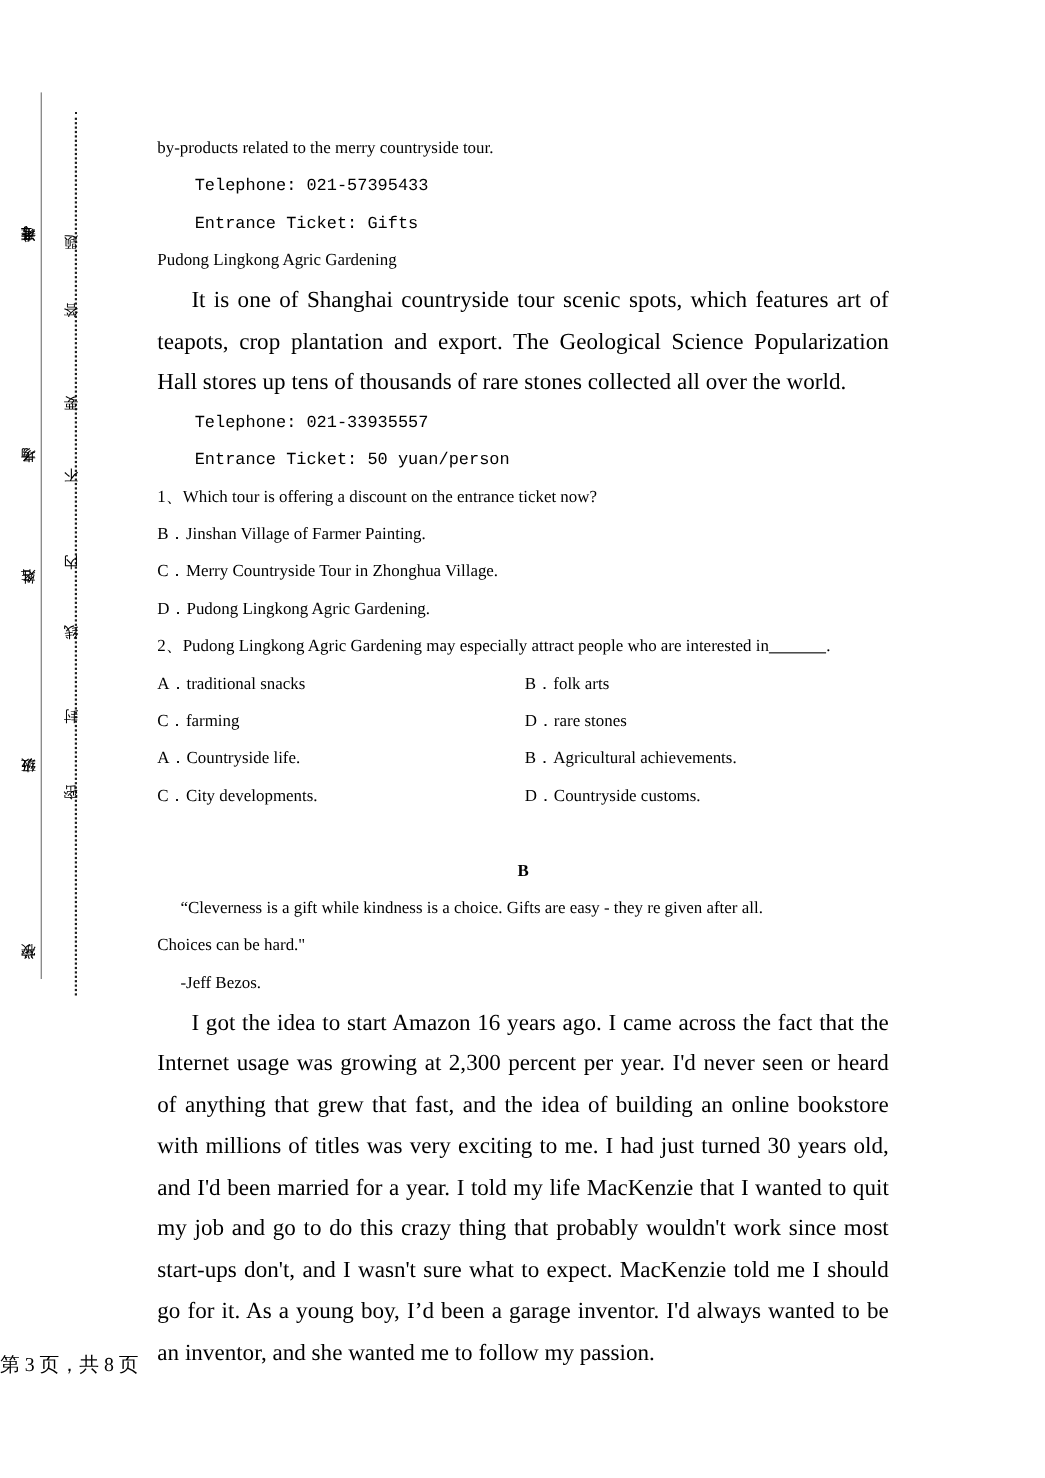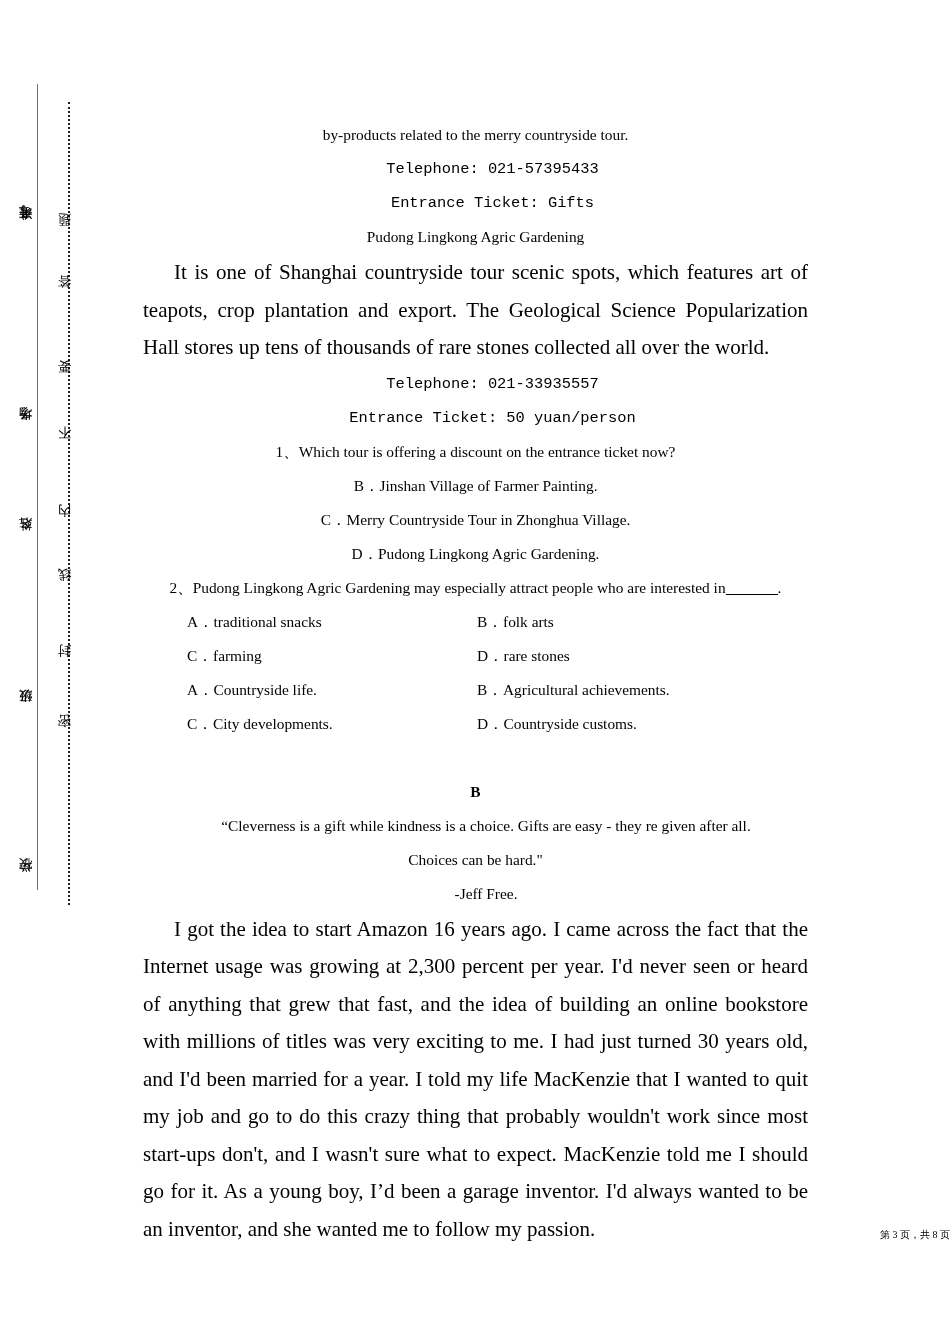--- a/index.html
+++ b/index.html
@@ -68,21 +68,20 @@
     left: 143px;
     top: 0;
     width: 665px;
     height: 1344px;
   }
   .ln {
     font-size: 15.4px;
     line-height: 34px;
     height: 34px;
     white-space: nowrap;
-    text-align: center;
   }
   .indent { padding-left: 34px; font-family: Liberation Mono, monospace; }
   .indent-sm { padding-left: 21px; }
   .para {
     font-size: 21px;
     line-height: 37.5px;
     text-align: justify;
     text-justify: inter-word;
   }
   .para .first-indent { display: inline-block; width: 31px; }
@@ -96,39 +95,39 @@
   .spacer-line { height: 34px; }
 
   
   .opt-row {
     position: relative;
     font-size: 15.4px;
     line-height: 34px;
     height: 34px;
     white-space: nowrap;
   }
-  .opt-col-a { position: absolute; left: 0; top: 0; margin-left: 44px; }
+  .opt-col-a { position: absolute; left: 0; top: 0; }
   .opt-col-b { position: absolute; left: 334px; top: 0; }
   .opt-letter { display: inline-block; min-width: 26px; }
 
   .blank-underline {
     display: inline-block;
     width: 52px;
     border-bottom: 1px solid #000;
     vertical-align: -2px;
   }
 
   
   .footer {
     position: absolute;
     left: 0;
     top: 1228px;
     width: 950px;
-    text-align: right;
-    font-size: 10px;
+    text-align: left;
+    font-size: 18px;
     font-family: "Liberation Serif", "DejaVu Serif", serif;
   }
 </style>
 </head>
 <body>
 
 <div class="page">
 
   <div class="margin-zone">
     <div class="seal-solid-line"></div>
@@ -190,21 +189,21 @@
       <span class="opt-col-a"><span class="opt-letter">C．</span><span>City developments.</span></span>
       <span class="opt-col-b"><span class="opt-letter">D．</span><span>Countryside customs.</span></span>
     </div>
 
     <div class="spacer-line"></div>
 
     <div class="center-head">B</div>
 
     <div class="ln indent-sm">“Cleverness is a gift while kindness is a choice. Gifts are easy - they re given after all.</div>
     <div class="ln">Choices can be hard."</div>
-    <div class="ln indent-sm">-Jeff Free.</div>
+    <div class="ln indent-sm">-Jeff Bezos.</div>
 
     <div class="para"><span class="first-indent"></span><span>I got the idea to start Amazon 16 years ago. I came across the fact that the Internet usage was growing at 2,300 percent per year. I'd never seen or heard of anything that grew that fast, and the idea of building an online bookstore with millions of titles was very exciting to me. I had just turned 30 years old, and I'd been married for a year. I told my life MacKenzie that I wanted to quit my job and go to do this crazy thing that probably wouldn't work since most start-ups don't, and I wasn't sure what to expect. MacKenzie told me I should go for it. As a young boy, I’d been a garage inventor. I'd always wanted to be an inventor, and she wanted me to follow my passion.</span></div>
 
   </div>
 
   <div class="footer">
     <span>第 3 页，共 8 页</span>
   </div>
 
 </div>

